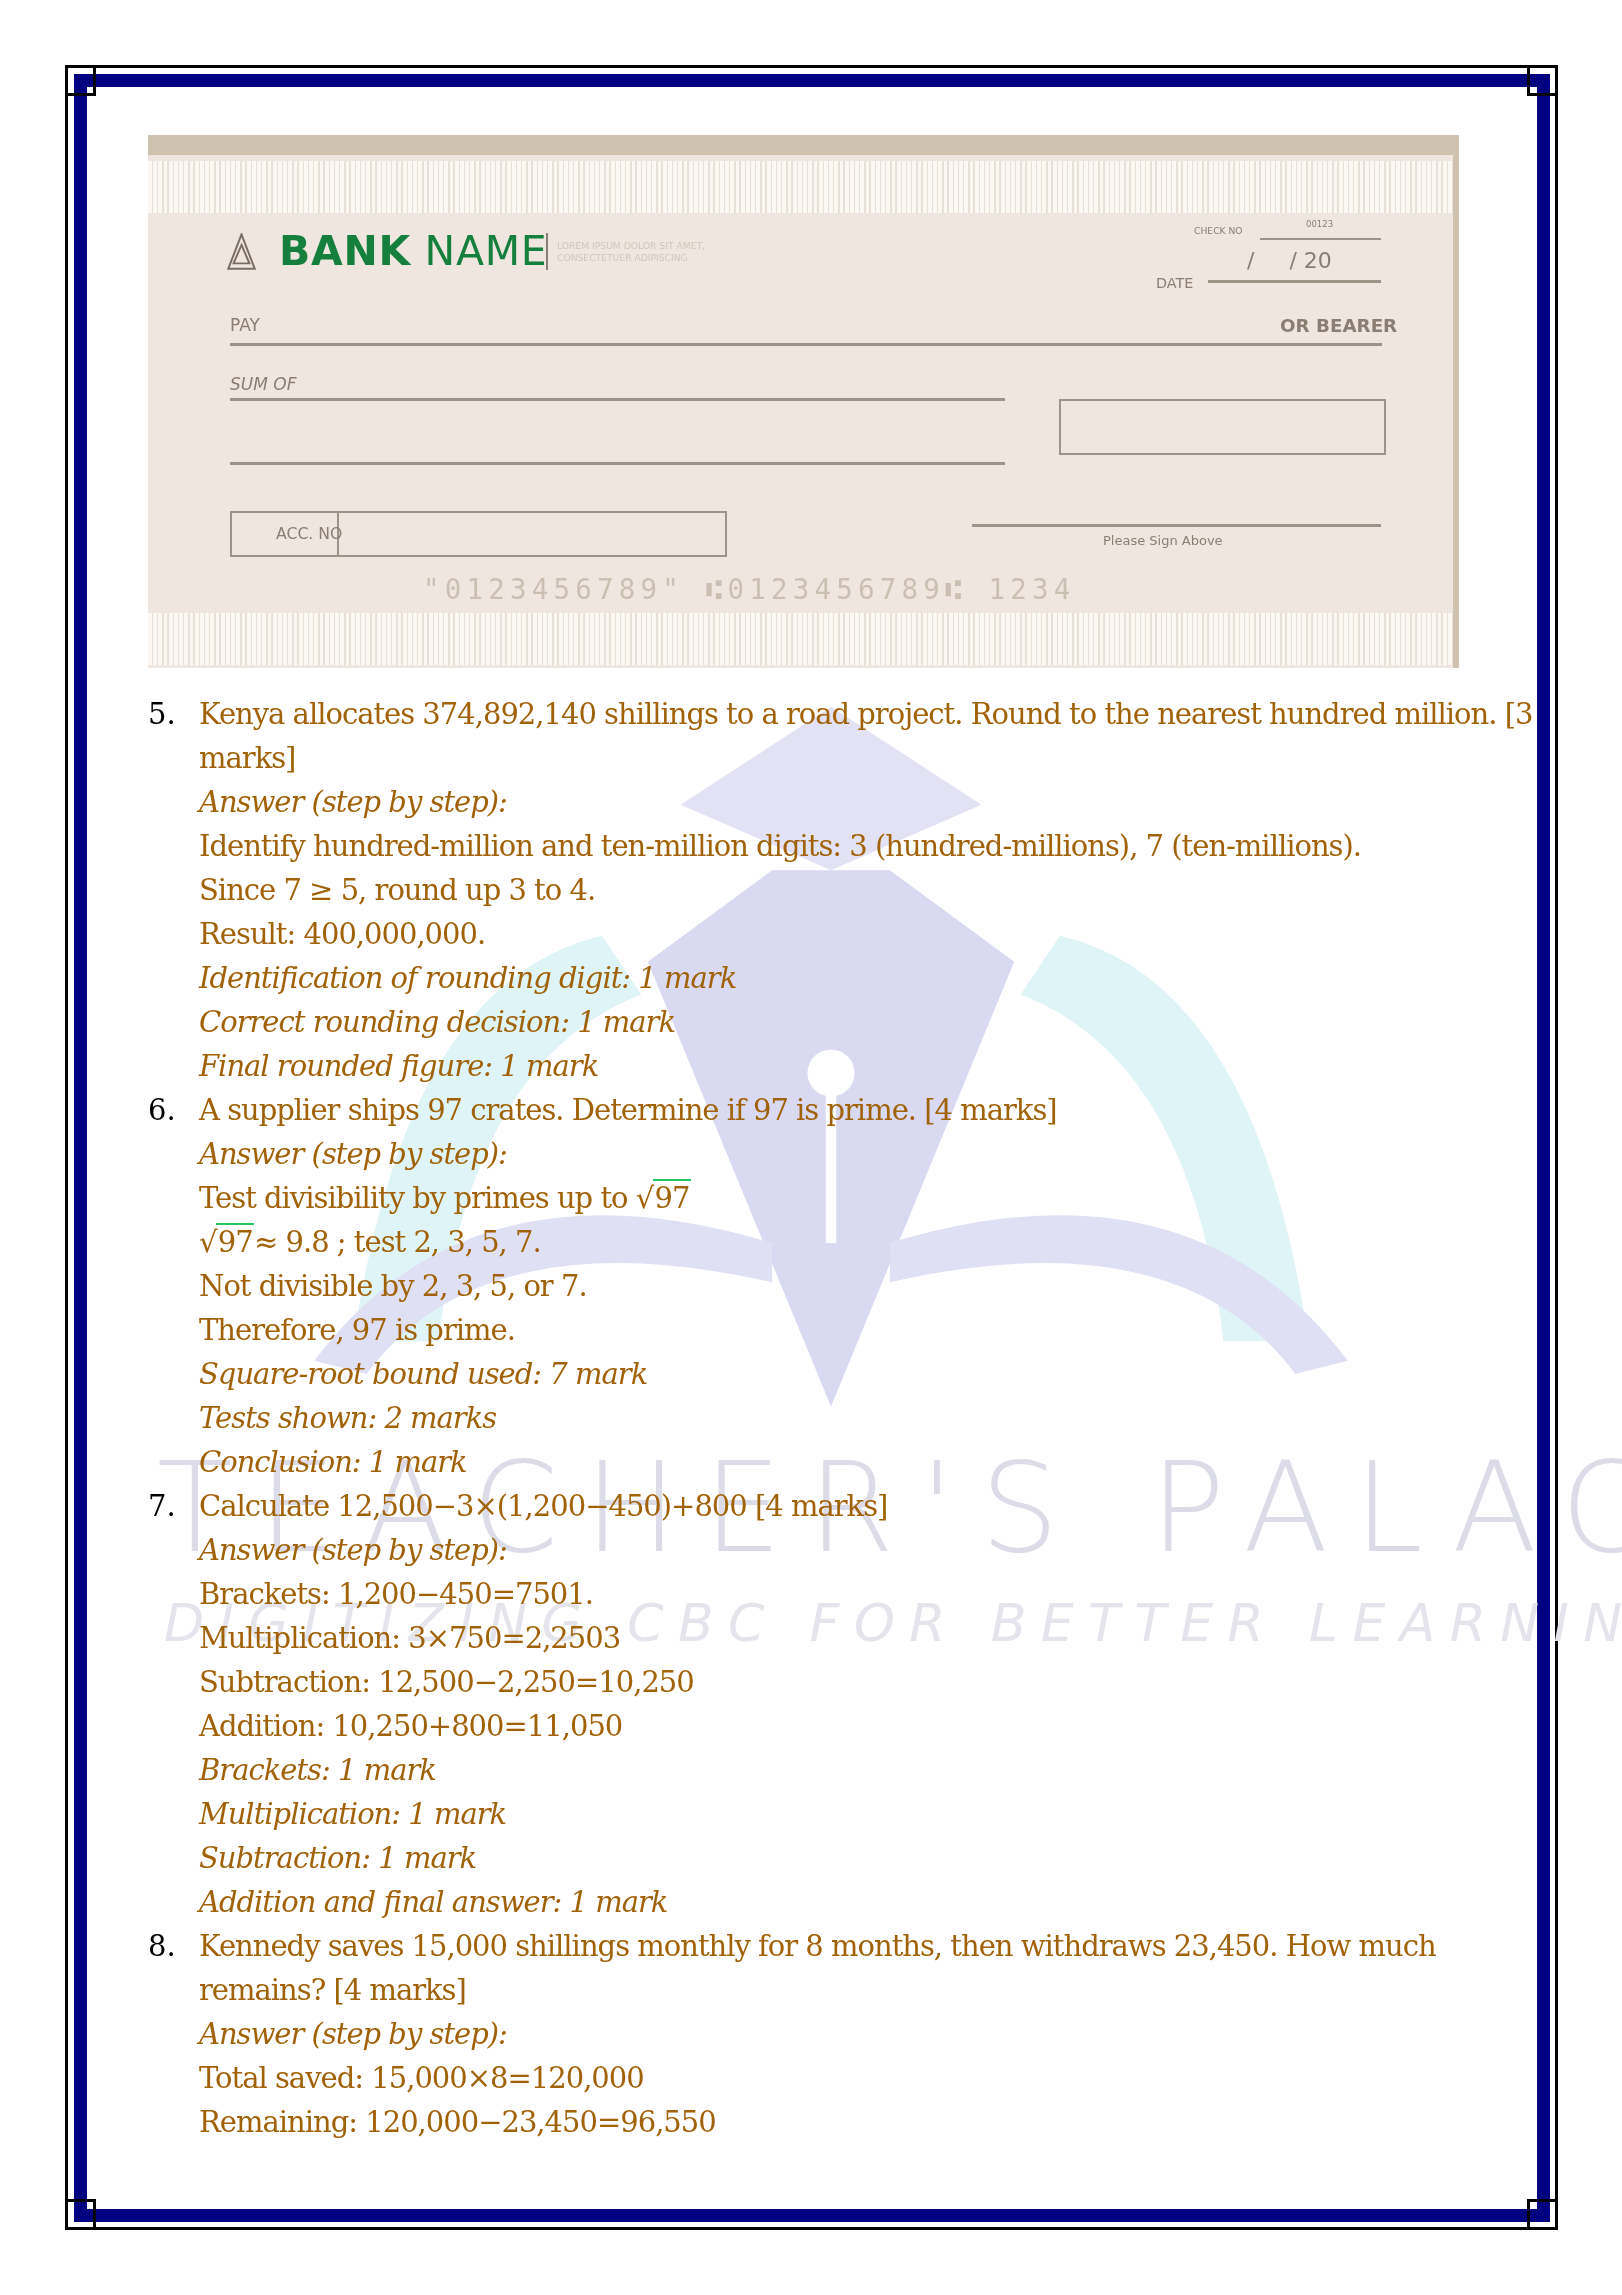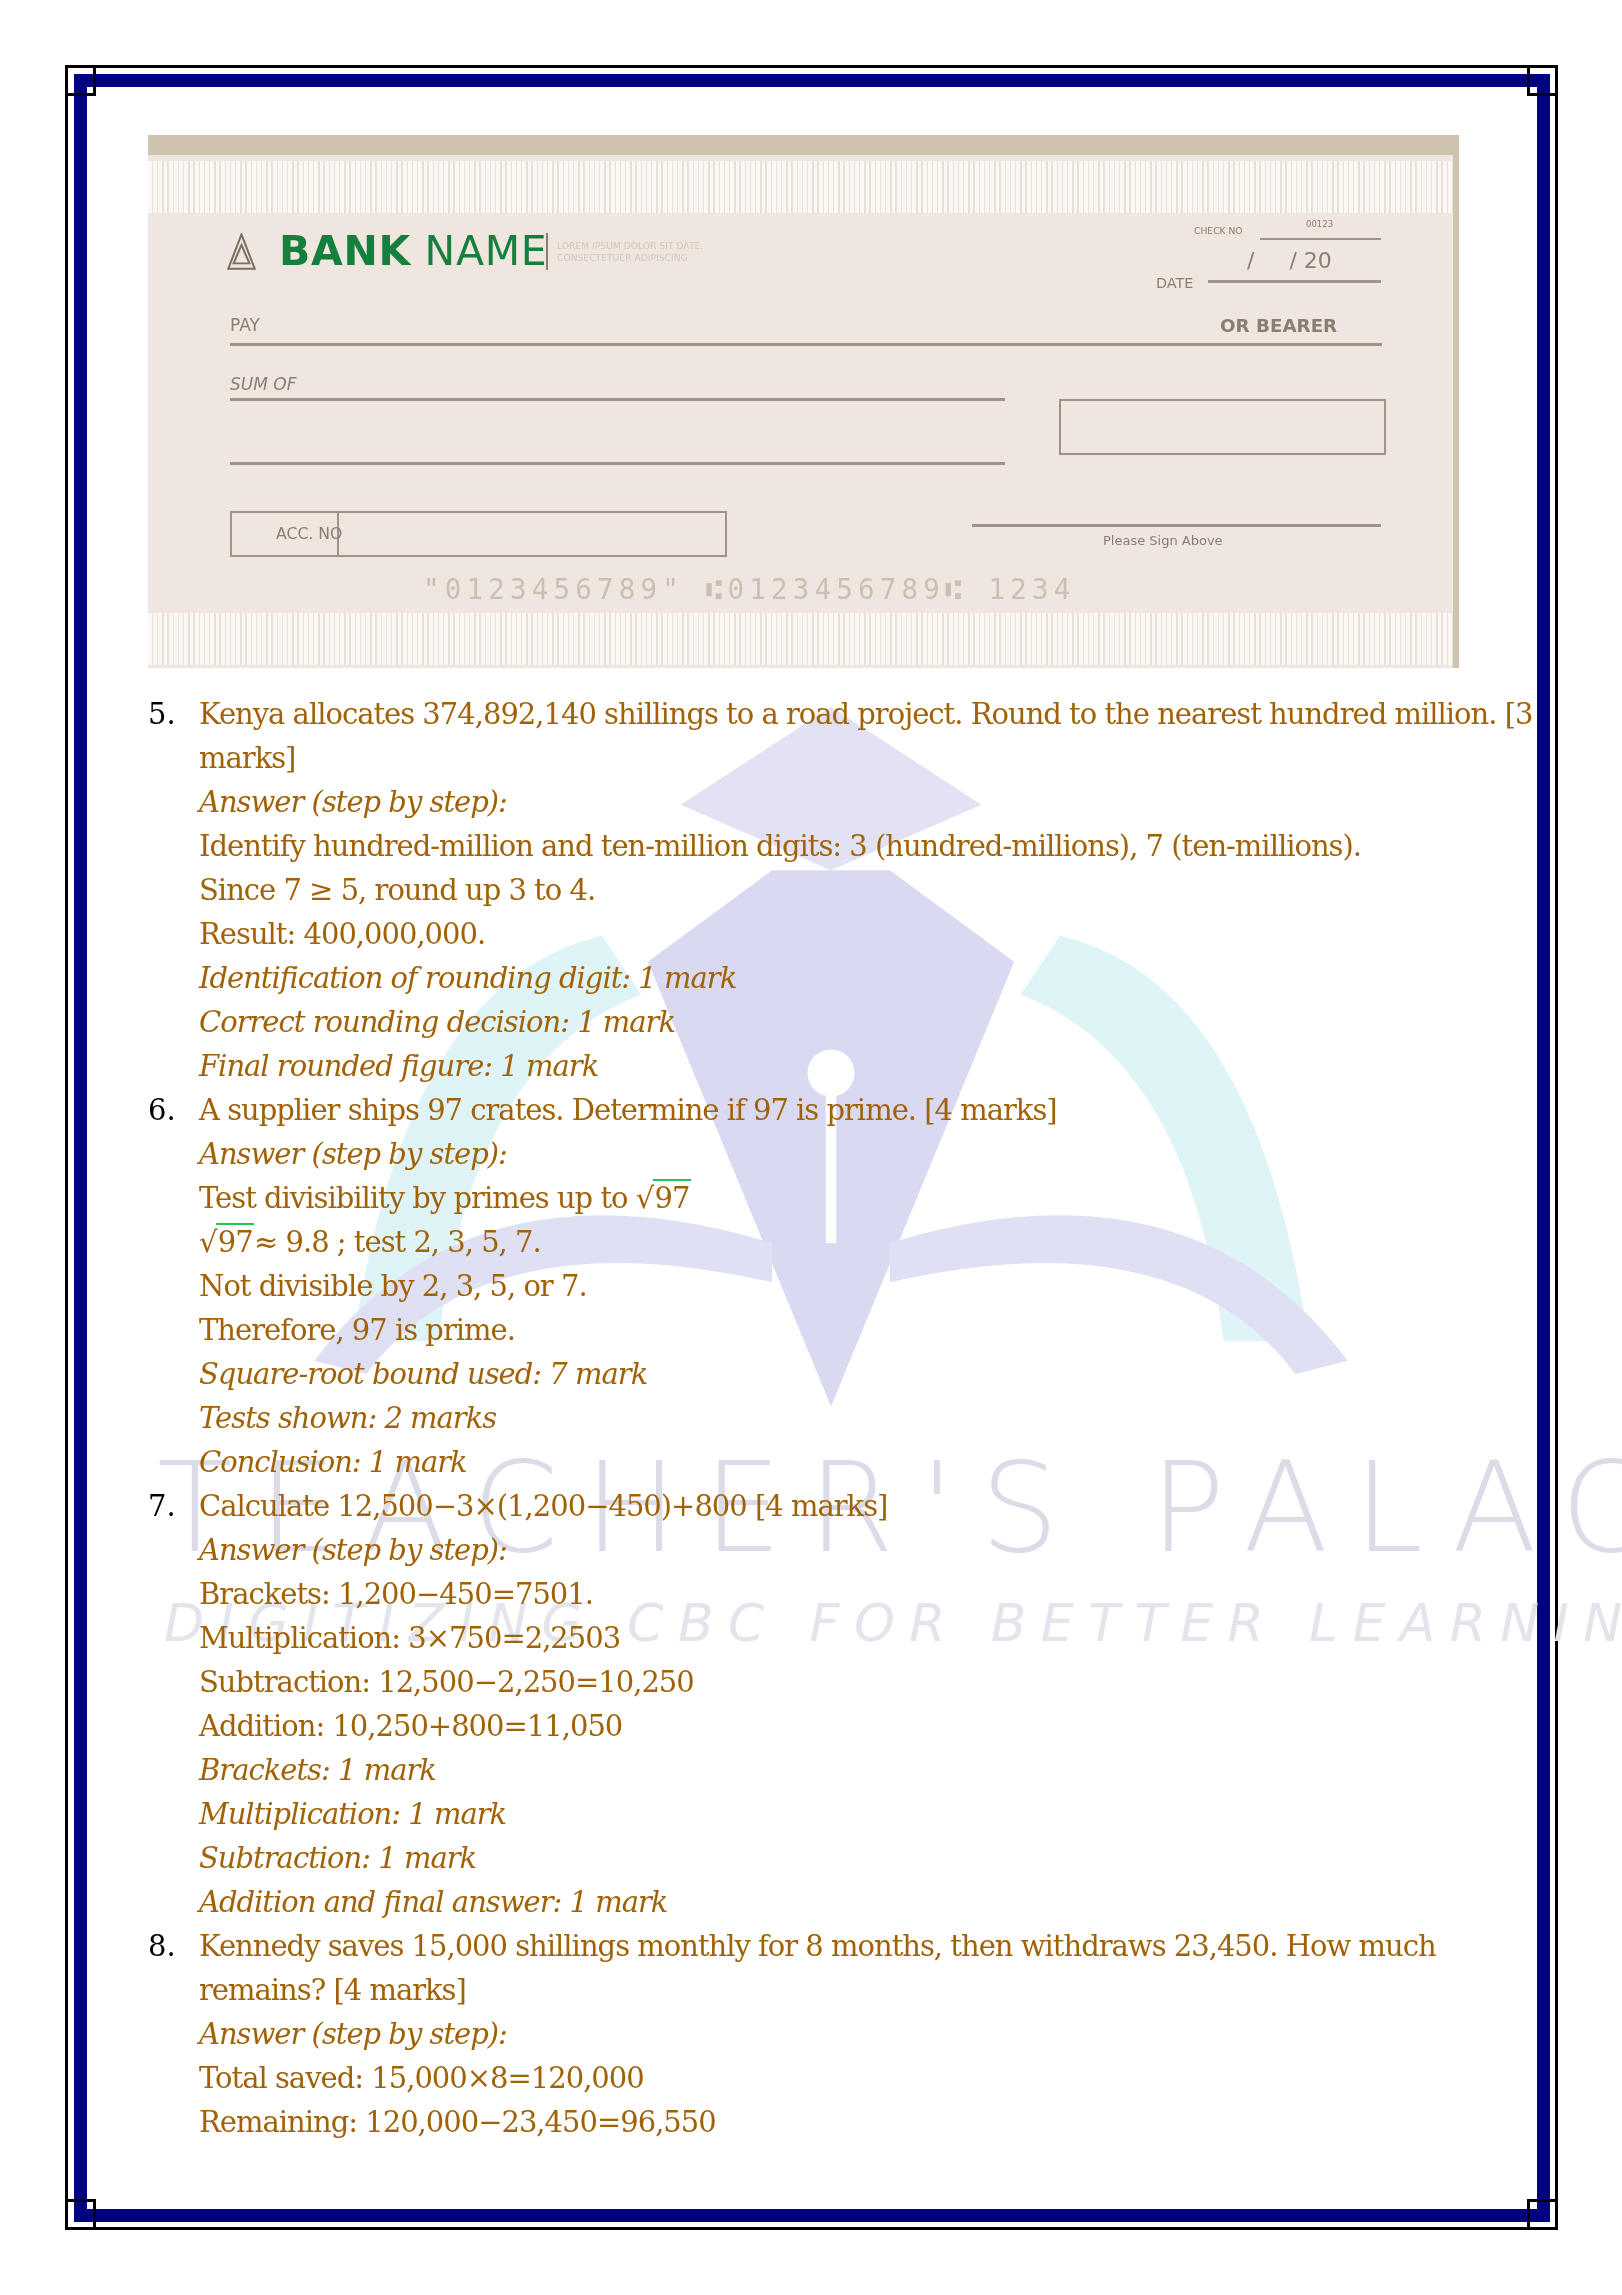--- a/index.html
+++ b/index.html
@@ -89,32 +89,32 @@
   <div class="cheque-rightbar"></div>
   <div class="guilloche g-top"></div>
   <div class="guilloche g-bottom"></div>
 
   <svg class="bank-logo" viewBox="0 0 44 56">
     <polygon points="22,2 42,54 2,54" fill="none" stroke="#7a6e64" stroke-width="3"></polygon>
     <polygon points="22,18 34,46 10,46" fill="none" stroke="#7a6e64" stroke-width="3"></polygon>
   </svg>
   <div class="bank-name"><b>BANK</b> <span>NAME</span></div>
   <div class="bank-divider"></div>
-  <div class="bank-tagline">LOREM IPSUM DOLOR SIT DATE, CONSECTETUER ADIPISCING</div>
+  <div class="bank-tagline">LOREM IPSUM DOLOR SIT AMET, CONSECTETUER ADIPISCING</div>
 
   <div class="chk-label" style="left:1034px;top:90px;font-size:9.2px;margin-left:12px;">CHECK NO</div>
   <div class="chk-label" style="left:1158px;top:84px;font-size:8.5px;">00123</div>
   <div class="chk-line" style="left:1112px;top:103px;width:121px;height:2px;"></div>
 
   <div class="chk-label" style="left:1008px;top:140px;font-size:14.4px;">DATE</div>
   <div class="chk-label" style="left:1099px;top:113px;font-size:22px;white-space:pre;">/     / 20</div>
   <div class="chk-line" style="left:1060px;top:145px;width:173px;"></div>
 
   <div class="chk-label" style="left:82px;top:180px;font-size:17px;">PAY</div>
-  <div class="chk-label" style="left:1072px;top:180px;font-size:18.3px;font-weight:bold;">OR BEARER</div>
+  <div class="chk-label" style="left:1132px;top:180px;font-size:18.3px;font-weight:bold;">OR BEARER</div>
   <div class="chk-line" style="left:82px;top:208px;width:1152px;"></div>
 
   <div class="chk-label" style="left:82px;top:239px;font-size:17px;font-style:italic;">SUM OF</div>
   <div class="chk-line" style="left:82px;top:263px;width:775px;"></div>
   <div class="chk-line" style="left:82px;top:327px;width:775px;"></div>
   <div class="chk-box" style="left:911px;top:264px;width:327px;height:56px;"></div>
 
   <div class="chk-box" style="left:82px;top:376px;width:497px;height:46px;"></div>
   <div class="chk-box" style="left:82px;top:376px;width:109px;height:46px;"></div>
   <div class="chk-label" style="left:92px;top:389px;font-size:15.7px;margin-left:36px;">ACC. NO</div>

